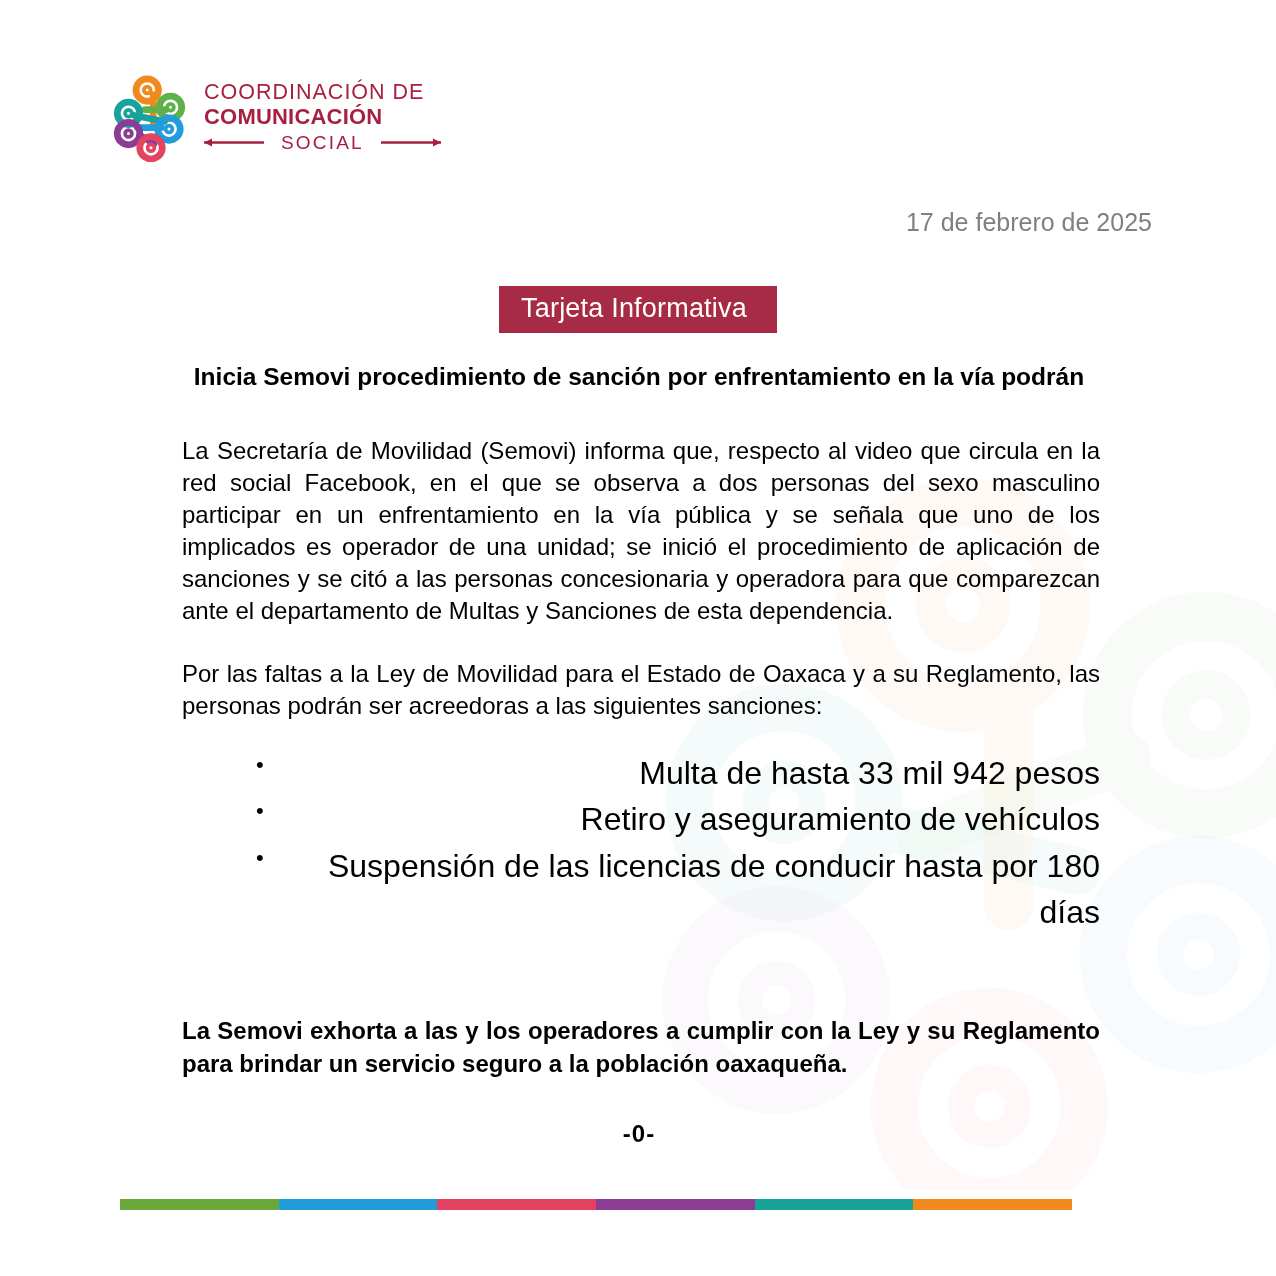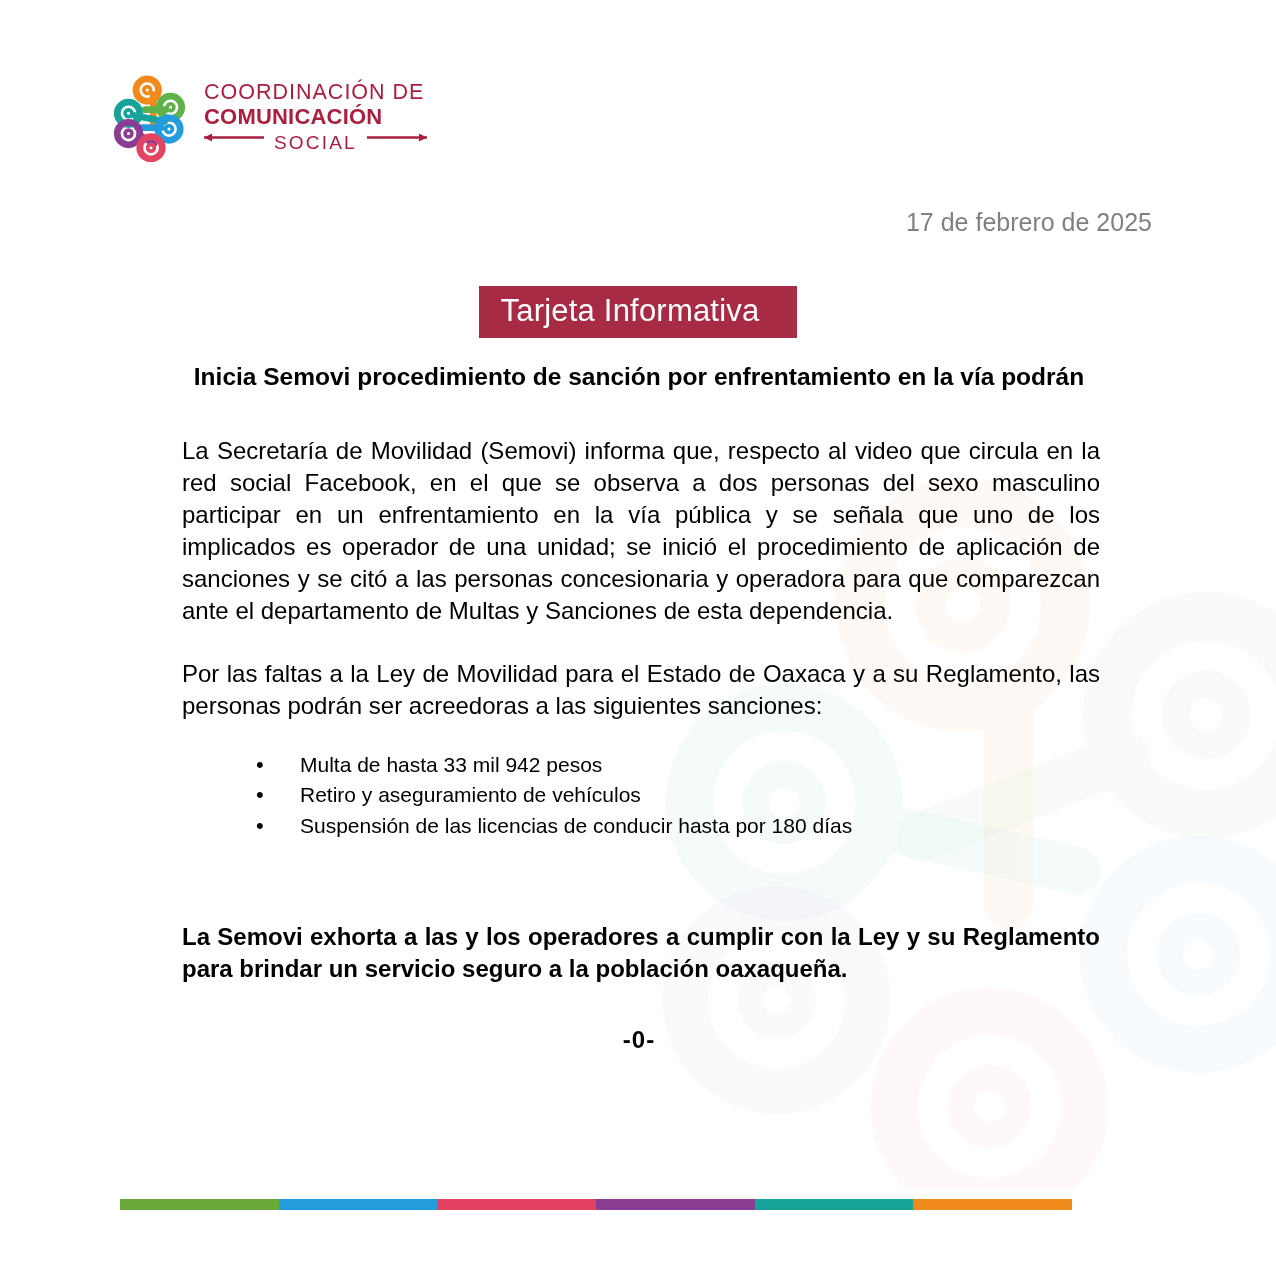--- a/index.html
+++ b/index.html
@@ -62,21 +62,22 @@
   }
   .logo-line2 {
     font-size: 22px;
     letter-spacing: 0.2px;
     font-weight: 700;
     margin-top: 3px;
     white-space: nowrap;
   }
   .logo-line3-row {
     display: flex;
-    gap: 10px;
+    align-items: center;
+    gap: 17px;
     margin-top: 5px;
   }
   .logo-line3 {
     font-size: 19px;
     letter-spacing: 2.2px;
     font-weight: 400;
     white-space: nowrap;
   }
   .logo-rule { height: 9px; flex: 1 1 auto; }
 
@@ -95,22 +96,22 @@
     position: absolute;
     left: 0;
     right: 0;
     top: 286px;
     display: flex;
     justify-content: center;
   }
   .banner {
     background: #A72B44;
     color: #ffffff;
-    font-size: 31px;
-    padding: 7px 38px 9px 22px;
+    font-size: 27px;
+    padding: 7px 30px 9px 22px;
     white-space: nowrap;
     letter-spacing: 0.2px;
     text-align: right;
   }
 
   
   .body-col {
     position: absolute;
     left: 178px;
     top: 362px;
@@ -133,24 +134,25 @@
   }
   p.para.first { margin-top: 42px; }
   p.para.exhorta { margin-top: 80px; font-weight: bold; }
 
   ul.sanctions {
     margin: 28px 0 0 0;
     padding: 0 0 0 78px;
     list-style: none;
   }
   ul.sanctions li {
-    font-size: 21px;
+    font-size: 32px;
     line-height: 1.45;
     position: relative;
     padding-left: 44px;
+    text-align: right;
   }
   ul.sanctions li::before {
     content: "\2022";
     position: absolute;
     left: 0;
     top: -1px;
     font-size: 22px;
   }
 
   .closing {

